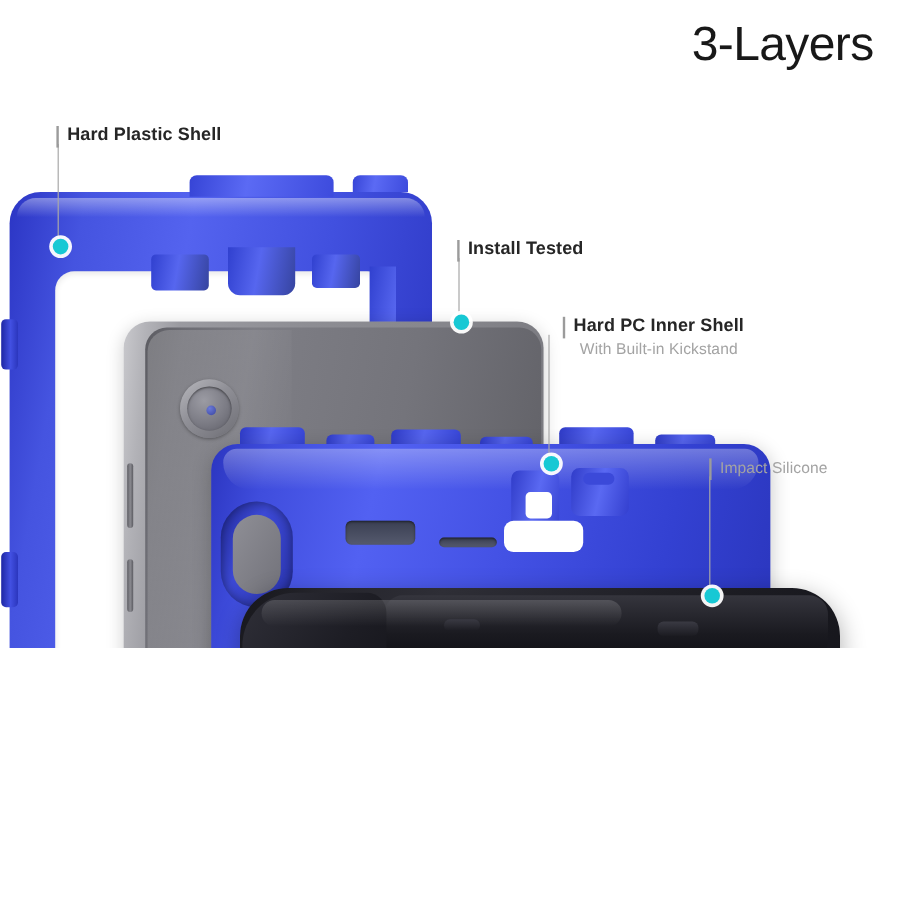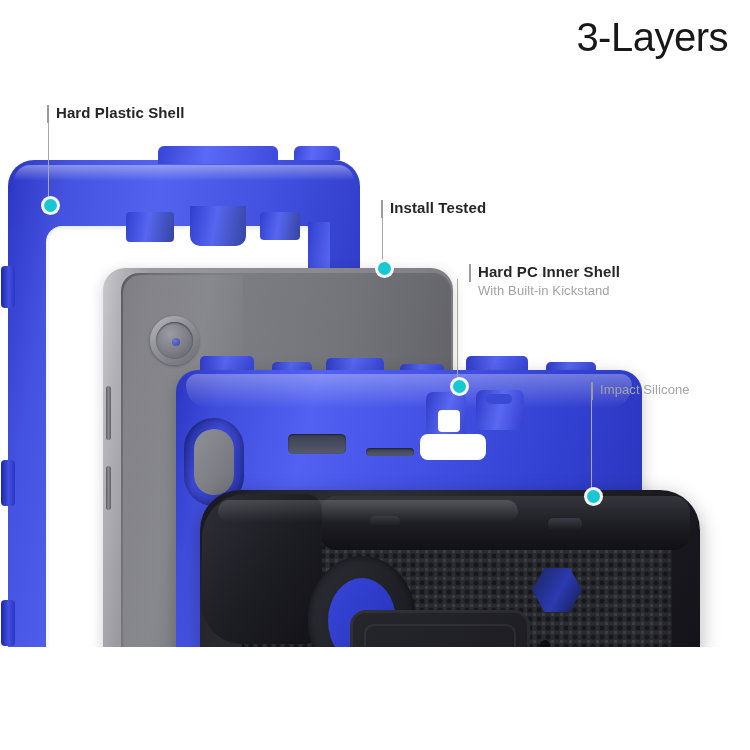--- a/index.html
+++ b/index.html
@@ -1,32 +1,32 @@
 <!DOCTYPE html>
 <html><head>
 <meta charset="utf-8">
 <style>
   html,body{margin:0;padding:0;}
   body{
     width:750px;height:750px;overflow:hidden;background:#ffffff;
     font-family:"Liberation Sans","DejaVu Sans",sans-serif;
     position:relative;
   }
-  #stage{position:absolute;inset:0;width:750px;height:647px;overflow:hidden;background:#fff;}
+  #stage{position:absolute;inset:0;width:750px;height:540px;overflow:hidden;background:#fff;}
 
   
   .title{
     position:absolute; right:22px; top:14px; text-align:right;
     color:#181818; font-weight:300; font-size:40px; line-height:1.18;
     letter-spacing:-0.5px; white-space:nowrap;
   }
   .title .l2{display:block;}
 
   
-  .callout{position:absolute;}
+  .callout{position:absolute;text-align:center;}
   .callout .c-head{
     font-size:15px;font-weight:bold;color:#262626;letter-spacing:.1px;
     line-height:1.25;white-space:nowrap;
   }
   .callout .c-sub{
     font-size:13px;font-weight:400;color:#a3a3a3;letter-spacing:.1px;
     line-height:1.28;white-space:nowrap;margin-top:1px;
   }
   .callout .c-bar{
     position:absolute;left:-9px;top:1px;width:1.5px;height:18px;background:#9b9b9b;

